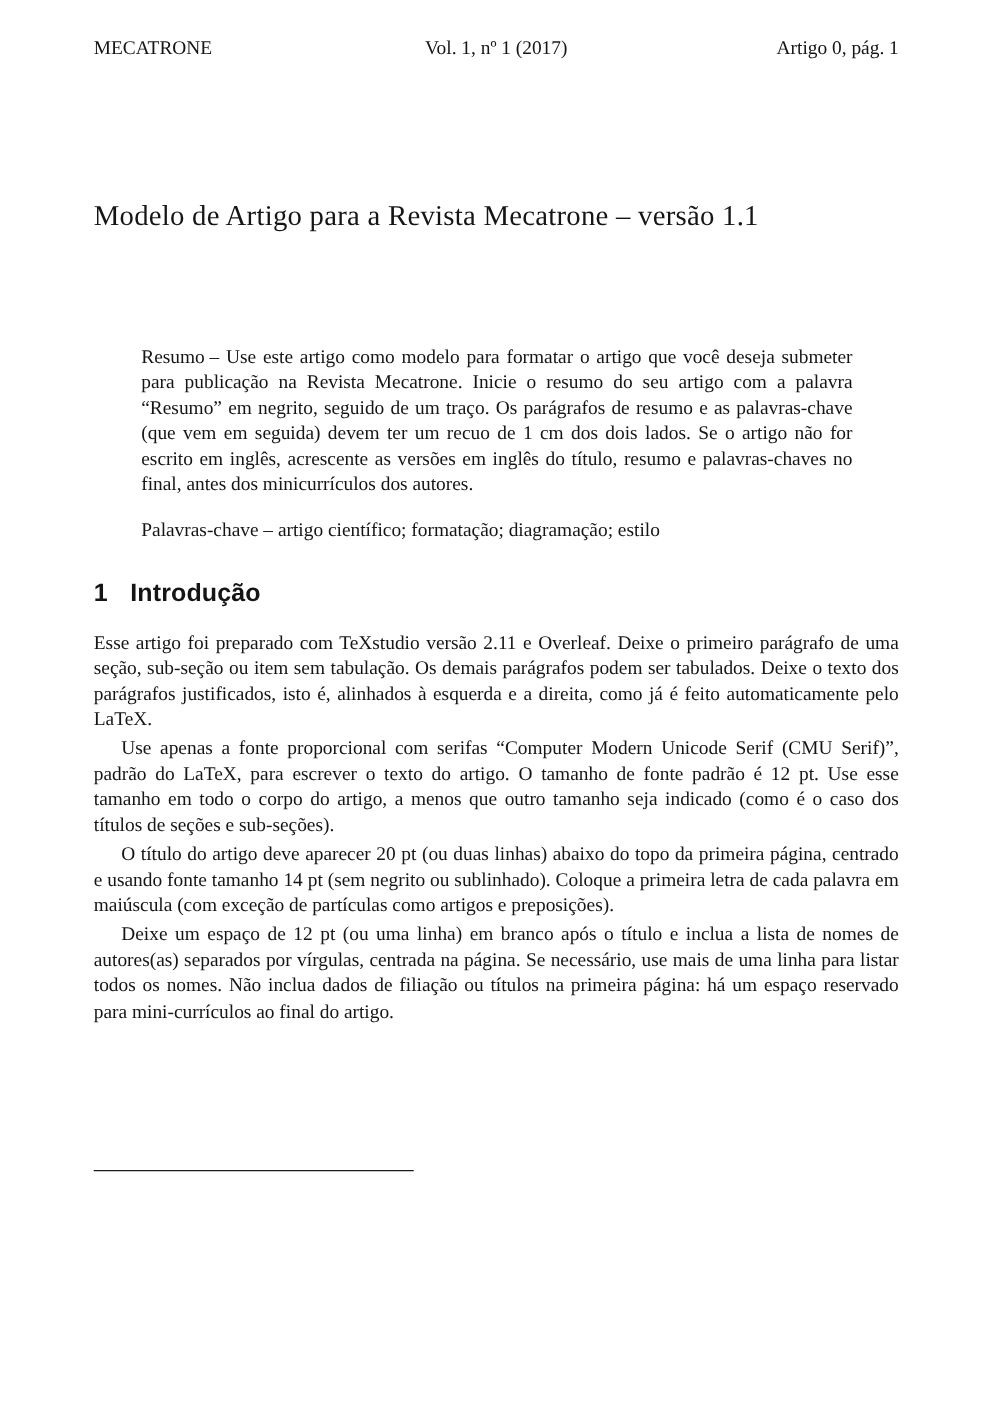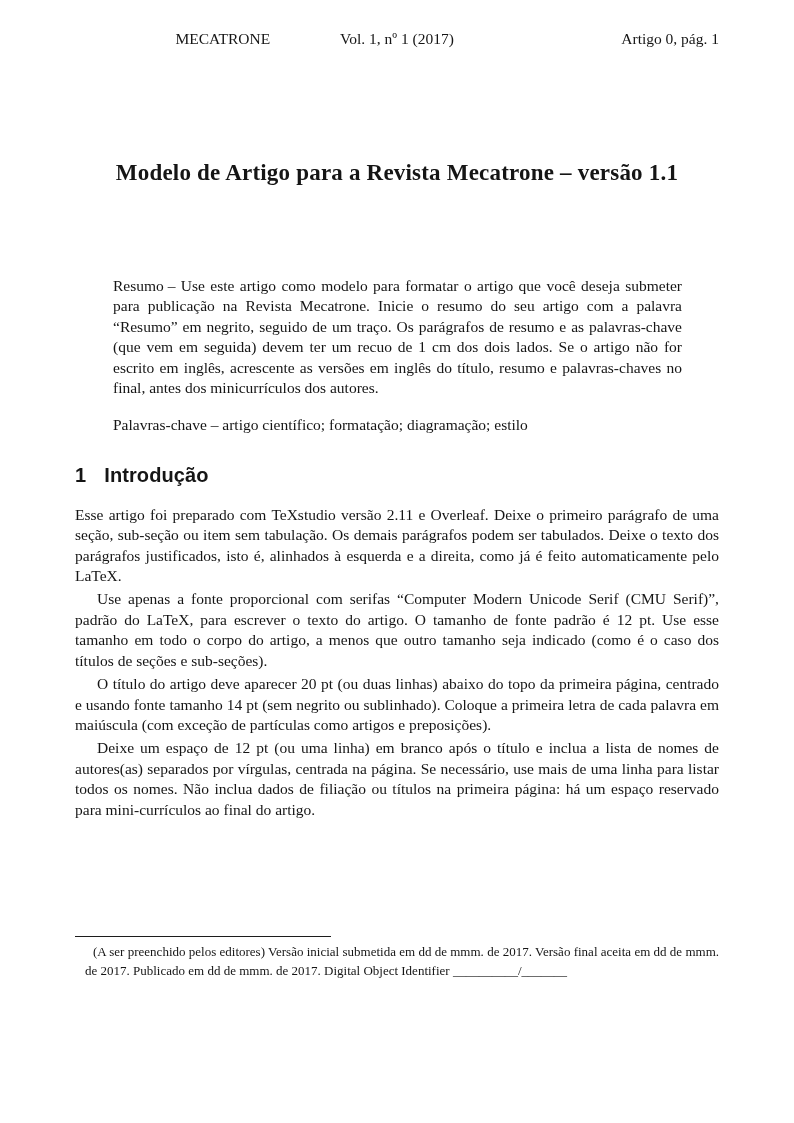--- a/index.html
+++ b/index.html
@@ -19,30 +19,30 @@
     top: 30px;
     width: 644px;
   }
   
   .running-header {
     display: flex;
     align-items: baseline;
     font-size: 15.5px;
     line-height: 18px;
   }
-  .running-header .h-left   { flex: 1; text-align: right; }
+  .running-header .h-left   { flex: 1; text-align: left; }
   .running-header .h-center { flex: 1.3; text-align: center; }
   .running-header .h-right  { flex: 1; text-align: right; }
 
   
   .article-title {
     margin: 110px 0 0 0;
     font-size: 23px;
-    font-weight: bold;
-    text-align: center;
+    font-weight: normal;
+    text-align: left;
     line-height: 30px;
     letter-spacing: 0.2px;
   }
   .authors-line {
     margin-top: 29px;
     text-align: center;
     font-size: 17px;
     line-height: 22px;
   }
   .authors-line .author { margin: 0 14px; white-space: nowrap; }
@@ -125,15 +125,14 @@
 
     <p class="body-par first">Esse artigo foi preparado com TeXstudio versão 2.11 e Overleaf. Deixe o primeiro parágrafo de uma seção, sub-seção ou item sem tabulação. Os demais parágrafos podem ser tabulados. Deixe o texto dos parágrafos justificados, isto é, alinhados à esquerda e a direita, como já é feito automaticamente pelo LaTeX.</p>
     <p class="body-par indent">Use apenas a fonte proporcional com serifas “Computer Modern Unicode Serif (CMU Serif)”, padrão do LaTeX, para escrever o texto do artigo. O tamanho de fonte padrão é 12 pt. Use esse tamanho em todo o corpo do artigo, a menos que outro tamanho seja indicado (como é o caso dos títulos de seções e sub-seções).</p>
     <p class="body-par indent">O título do artigo deve aparecer 20 pt (ou duas linhas) abaixo do topo da primeira página, centrado e usando fonte tamanho 14 pt (sem negrito ou sublinhado). Coloque a primeira letra de cada palavra em maiúscula (com exceção de partículas como artigos e preposições).</p>
     <p class="body-par indent">Deixe um espaço de 12 pt (ou uma linha) em branco após o título e inclua a lista de nomes de autores(as) separados por vírgulas, centrada na página. Se necessário, use mais de uma linha para listar todos os nomes. Não inclua dados de filiação ou títulos na primeira página: há um espaço reservado para mini-currículos ao final do artigo.</p>
 
   </div>
 
   <div class="footnote-area">
     <div class="footnote-rule"></div>
-    <p class="footnote-text">(A ser preenchido pelos editores) Versão inicial submetida em dd de mmm. de 2017. Versão final aceita em dd de mmm. de 2017. Publicado em dd de mmm. de 2017. Digital Object Identifier __________/_______</p>
   </div>
 </div>
 
 </body></html>

